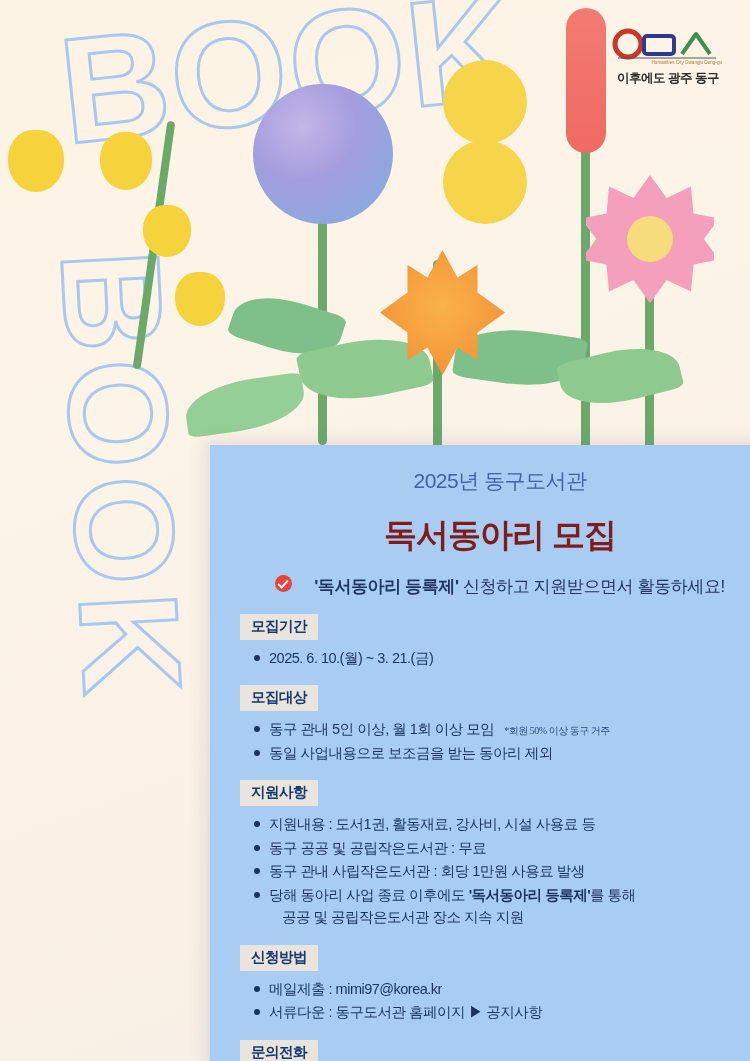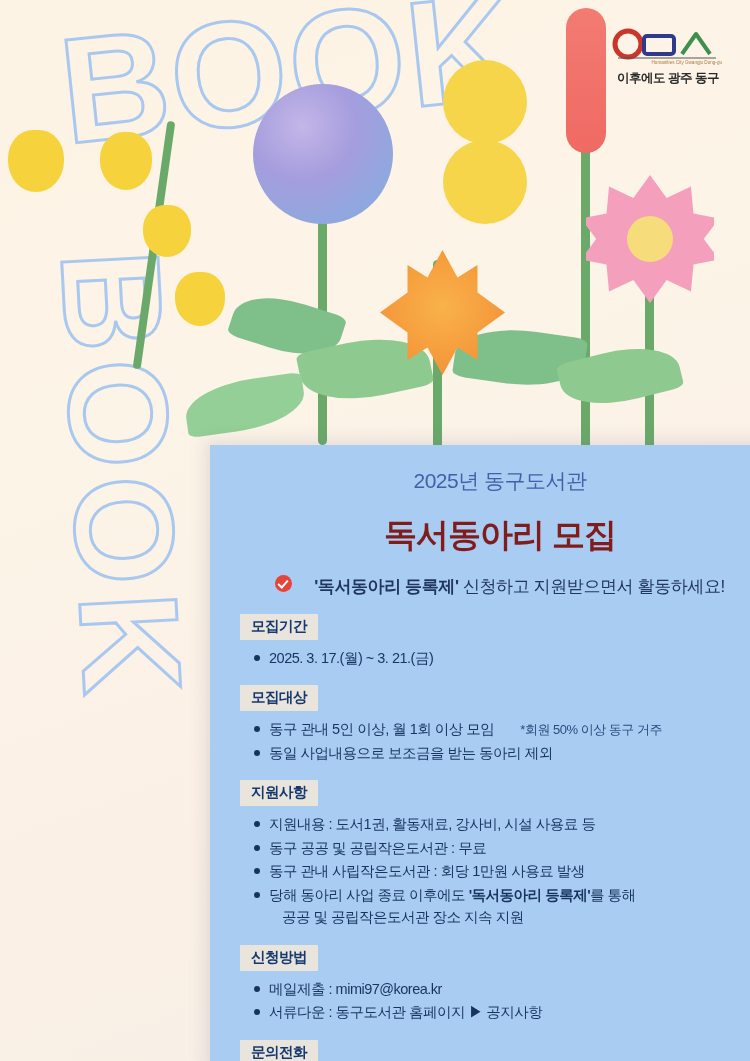--- a/index.html
+++ b/index.html
@@ -174,23 +174,24 @@
     content: "";
     position: absolute;
     left: 2px;
     top: 8px;
     width: 6px;
     height: 6px;
     border-radius: 50%;
     background: #17335e;
   }
   .note {
-    font-size: 13px;
+    font-size: 10px;
     color: #2b4a7d;
-    margin-left: 26px;
+    margin-left: 10px;
+    font-family: Liberation Serif, serif;
   }
   .em { font-weight: 700; }
   .cont { display: block; padding-left: 13px; }
 </style>
 </head>
 <body>
 
 <div class="poster">
 
   <div>
@@ -247,21 +248,21 @@
       <div class="main-title">독서동아리 모집</div>
 
       <div class="tagline">
         <span class="check-icon"></span>
         <span><b>'독서동아리 등록제'</b><span> 신청하고 지원받으면서 활동하세요!</span></span>
       </div>
 
       <div class="section">
         <span class="section-head">모집기간</span>
         <ul class="items">
-          <li><span>2025. 3. 17.(월) ~ 3. 21.(금)</span></li>
+          <li><span>2025. 6. 10.(월) ~ 3. 21.(금)</span></li>
         </ul>
       </div>
 
       <div class="section">
         <span class="section-head">모집대상</span>
         <ul class="items">
           <li><span>동구 관내 5인 이상, 월 1회 이상 모임</span><span class="note">*회원 50% 이상 동구 거주</span></li>
           <li><span>동일 사업내용으로 보조금을 받는 동아리 제외</span></li>
         </ul>
       </div>

